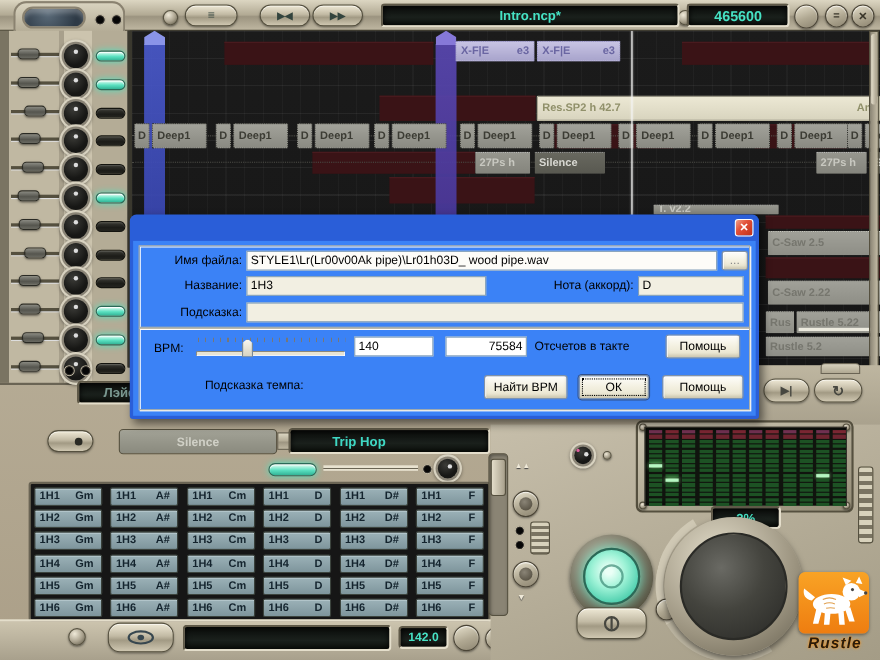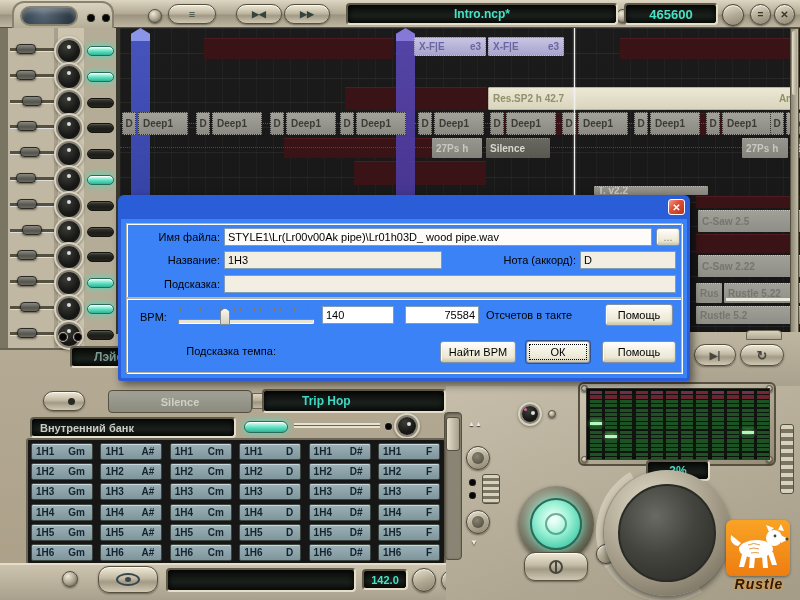--- a/index.html
+++ b/index.html
@@ -280,23 +280,20 @@
       <span>Silence</span>
     </div>
   <div class="abs metal" style="left:252px;top:393px;width:26px;height:16px;"></div>
   <div class="abs disp" style="left:262px;top:389px;width:184px;height:24px;font-size:12px;padding-left:38px;color:#3fd8c4;">
       <span>Trip Hop</span>
     </div>
   <div class="abs pill" style="left:452px;top:391px;width:40px;height:19px;font-size:9px;color:#33302a;">
       <span>▼</span>
     </div>
 
-  <div class="abs disp" style="left:30px;top:417px;width:206px;height:21px;font-size:11px;padding-left:8px;color:#c8ccc4;">
-      <span>Внутренний банк</span>
-    </div>
   <div class="abs ind-lit" style="left:244px;top:421px;width:44px;height:12px;"></div>
   <div class="abs" style="left:294px;top:423px;width:86px;height:5px;background:linear-gradient(180deg,#e8e2d0 0 2px,#6a6454 2px 3px,#e8e2d0 3px);"></div>
   <div class="abs jack" style="left:384px;top:422px;width:9px;height:9px;"></div>
   <div class="abs rknob" style="left:398px;top:417px;width:18px;height:18px;"></div>
 
   <div class="abs" id="pads" style="left:26px;top:438px;width:420px;height:127px;background:#161616;border:2px solid #6a6454;border-radius:3px;">
       <div class="padcell" style="left: 3px; top: 3px; width: 62px; height: 17px;">
         <span>1H1</span>
         <span class="chord">Gm</span>
       </div>

